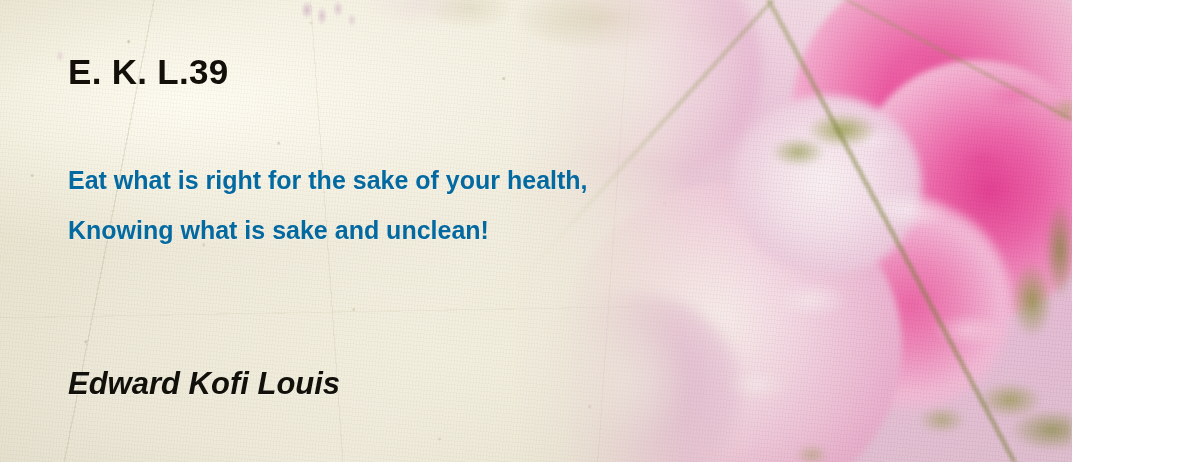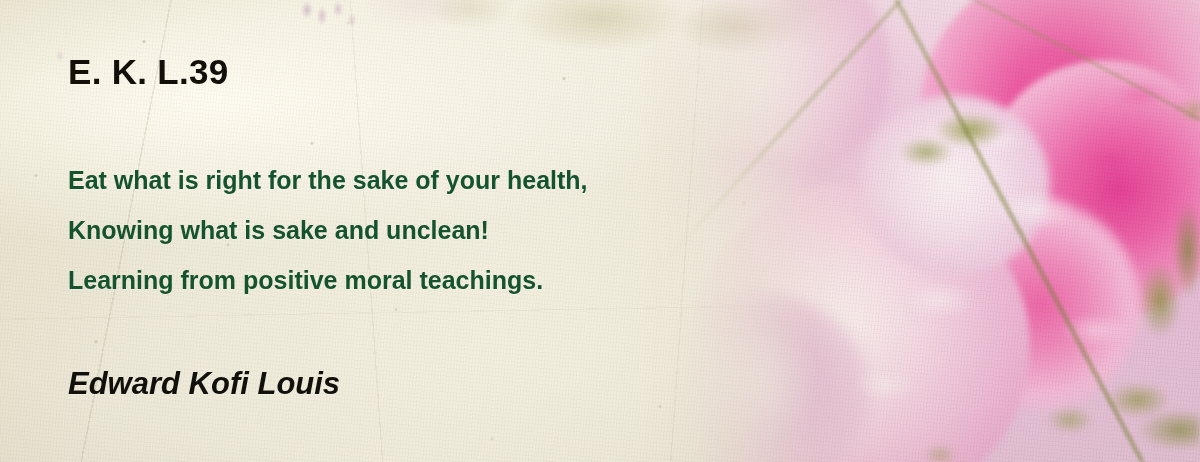--- a/index.html
+++ b/index.html
@@ -2,21 +2,21 @@
 <html><head>
 <meta charset="utf-8">
 <title>Quote Image</title>
 <style>
   * { margin:0; padding:0; box-sizing:border-box; }
   html,body { background:#ffffff; }
   body { font-family:"Liberation Sans", sans-serif; }
 
   #quote-card {
     position:relative;
-    width:1200px;
+    width:1072px;
     height:462px;
     overflow:hidden;
     background:#ebe7d8;
   }
 
   
   .paper-base {
     position:absolute; inset:0;
     background:
       radial-gradient(ellipse 60% 50% at 18% 22%, rgba(255,253,243,0.95) 0%, rgba(255,253,243,0) 65%),
@@ -230,21 +230,21 @@
     text-shadow:0 1px 0 rgba(255,255,255,.35);
     white-space:nowrap;
   }
 
   #quote-body {
     position:absolute;
     left:68px; top:155px;
     font-size:25px;
     font-weight:bold;
     line-height:50px;
-    color:#14532d;
+    color:#0369a1;
     text-shadow:0 1px 0 rgba(255,255,255,.30);
     white-space:nowrap;
   }
   #quote-body .quote-line { display:block; }
 
   #quote-author {
     position:absolute;
     left:68px; top:366px;
     font-size:31px;
     font-style:italic;
@@ -285,19 +285,18 @@
 
   <div class="vignette"></div>
 
   <div class="text-layer">
 
     <div id="quote-title">E. K. L.39</div>
 
     <div id="quote-body">
       <span class="quote-line">Eat what is right for the sake of your health,</span>
       <span class="quote-line">Knowing what is sake and unclean!</span>
-      <span class="quote-line">Learning from positive moral teachings.</span>
     </div>
 
     <div id="quote-author">Edward Kofi Louis</div>
 
   </div>
 </div>
 
 </body></html>

